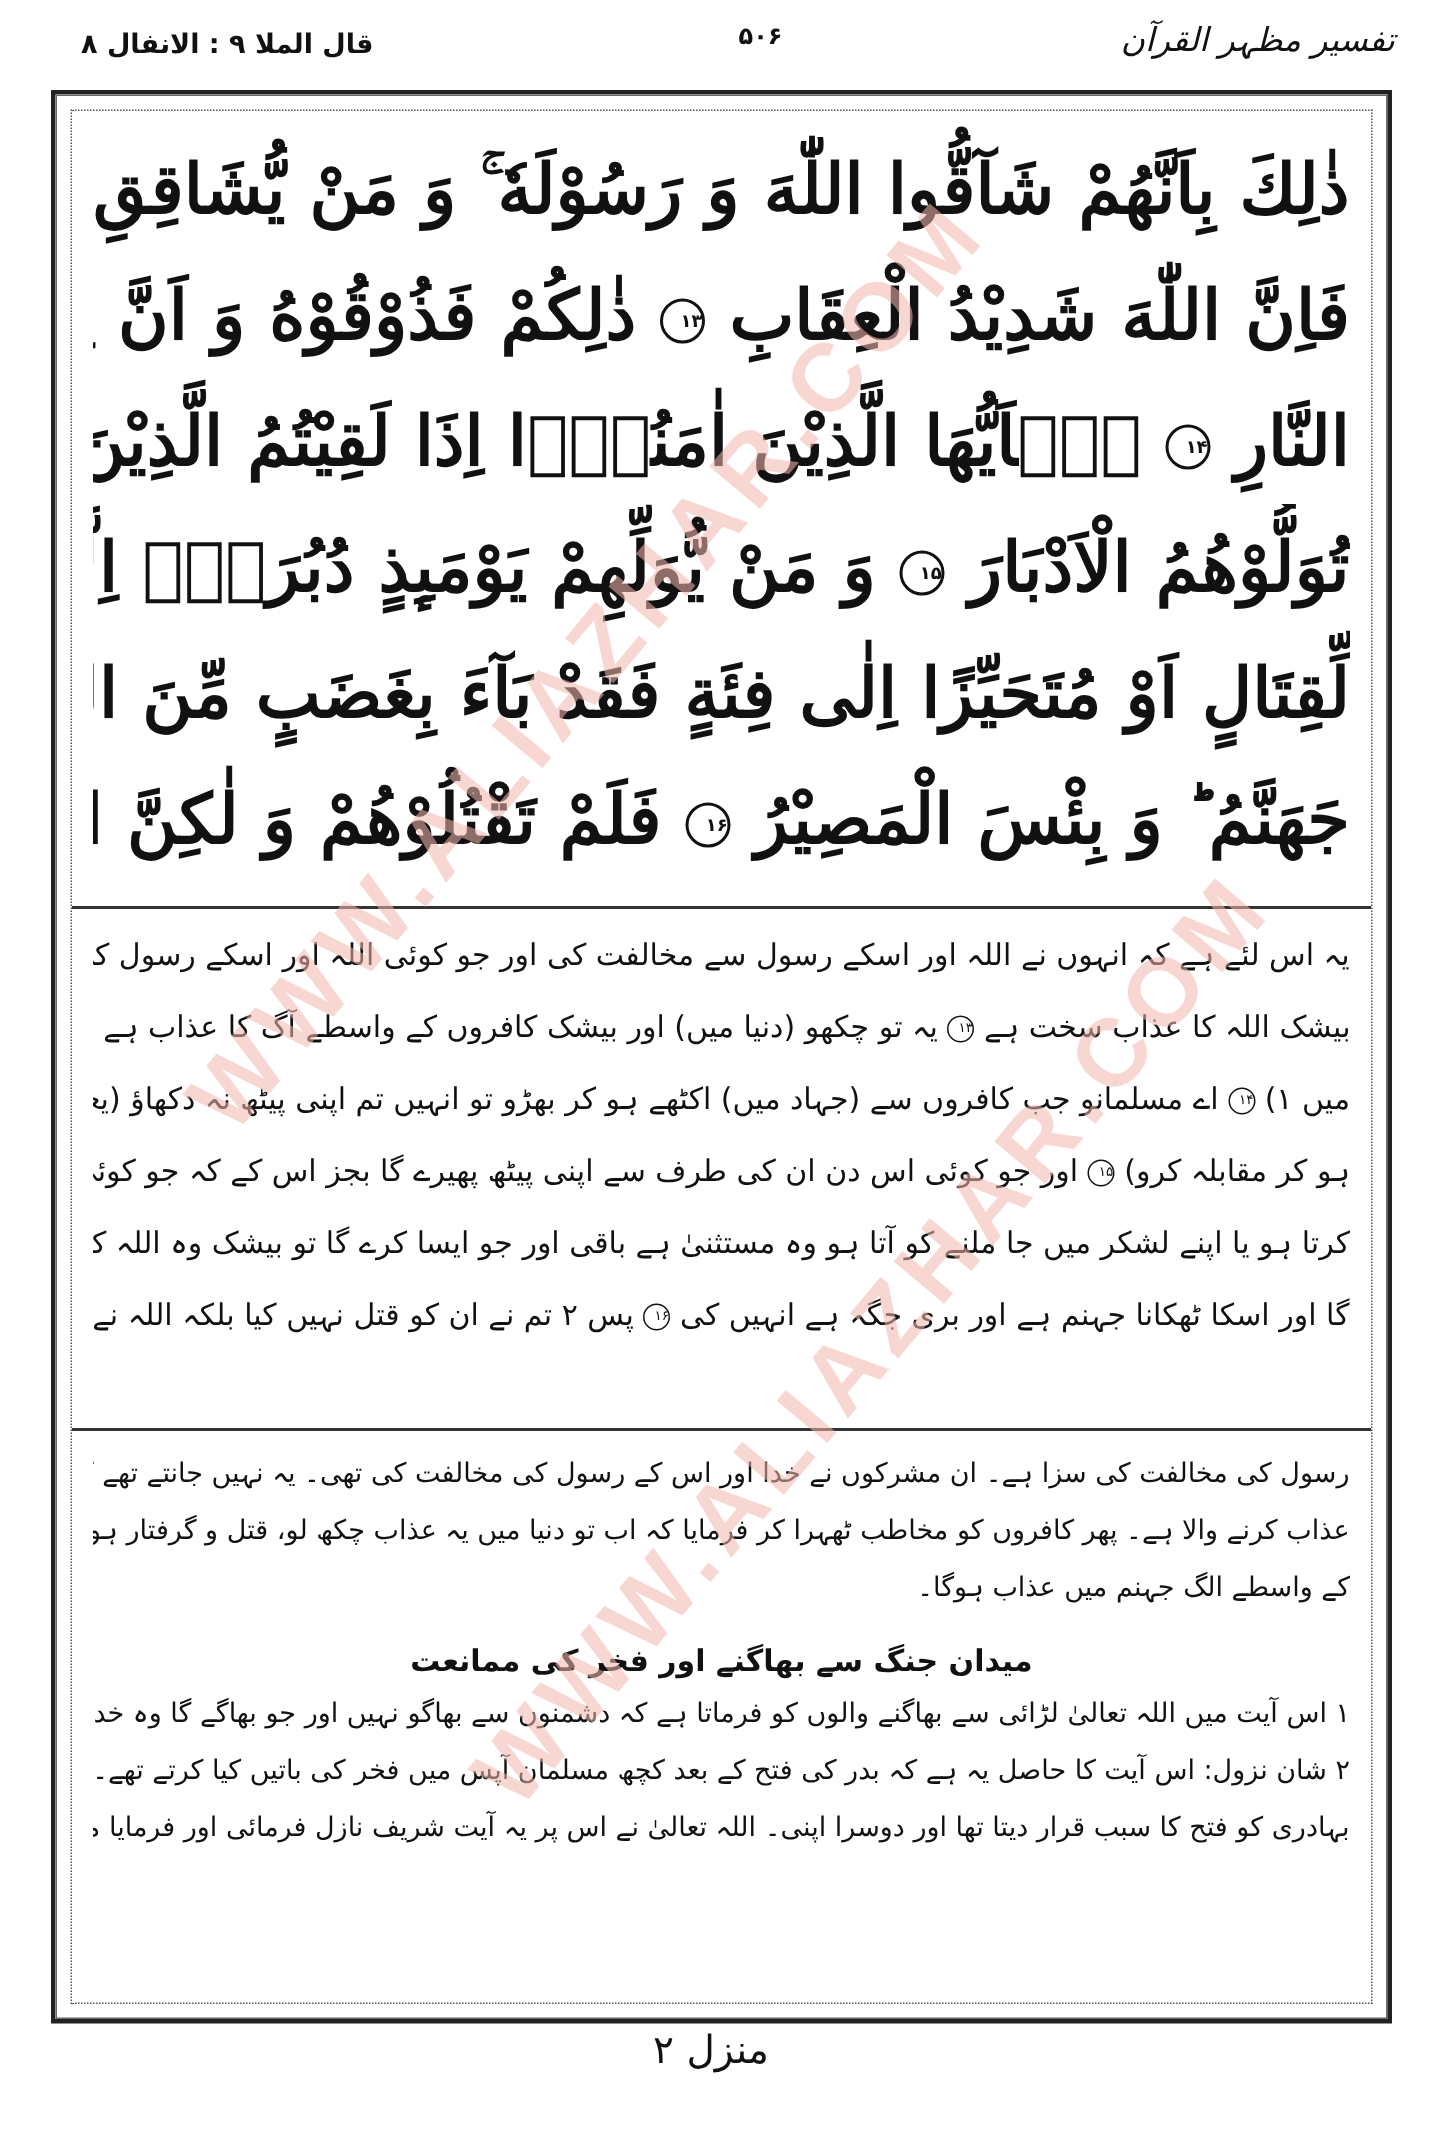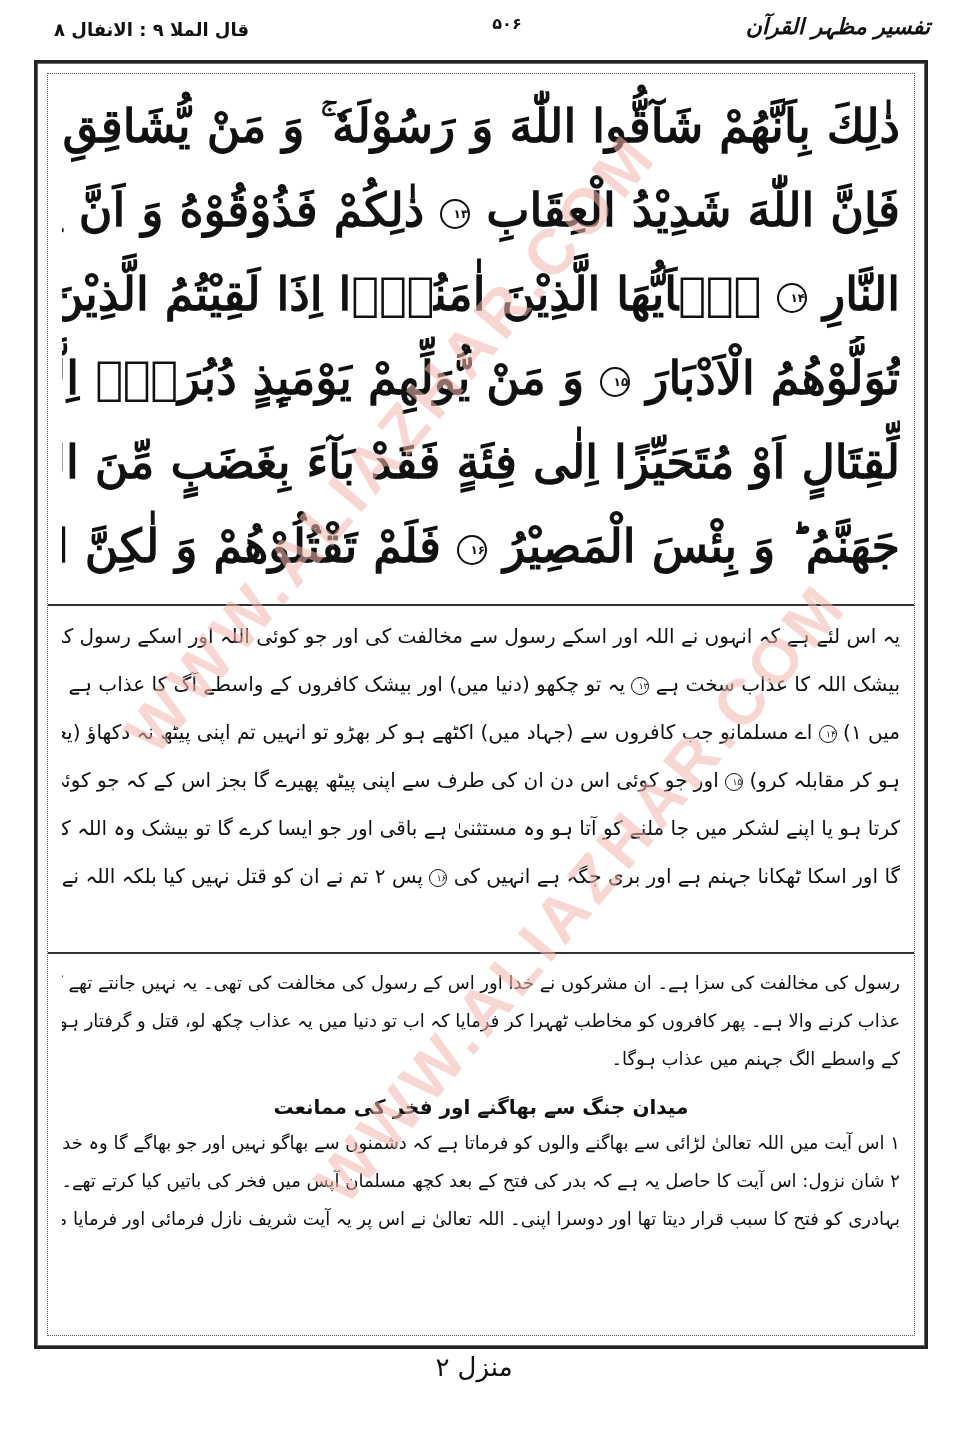--- a/index.html
+++ b/index.html
@@ -4,21 +4,21 @@
 <style>
   html, body { margin: 0; padding: 0; background: #ffffff; }
   body {
     width: 960px; height: 1432px; position: relative; overflow: hidden;
     font-family: "DejaVu Sans", sans-serif; color: #111;
   }
   .header {
     position: absolute; top: 12px; left: 20px; right: 20px; height: 36px;
     direction: rtl;
   }
-  .header .title { position: absolute; right: 10px; top: 2px; font-size: 22px; font-weight: bold; font-style: italic; }
+  .header .title { position: absolute; right: 10px; top: 2px; font-size: 22px; font-weight: normal; font-style: italic; }
   .header .page-num { position: absolute; left: 50%; transform: translateX(-50%); top: 2px; font-size: 16px; font-weight: bold; margin-left: 27px; }
   .header .juz { position: absolute; left: 10px; top: 7px; font-size: 18px; font-weight: bold; margin-left: 24px; }
 
   .frame-outer {
     position: absolute; left: 34px; top: 60px; width: 888px; height: 1283px;
     border: 3px solid #222; box-shadow: inset 0 0 0 1px #666;
   }
   .frame-inner {
     position: absolute; left: 10px; top: 10px; right: 10px; bottom: 10px;
     border: 1px dotted #555;

